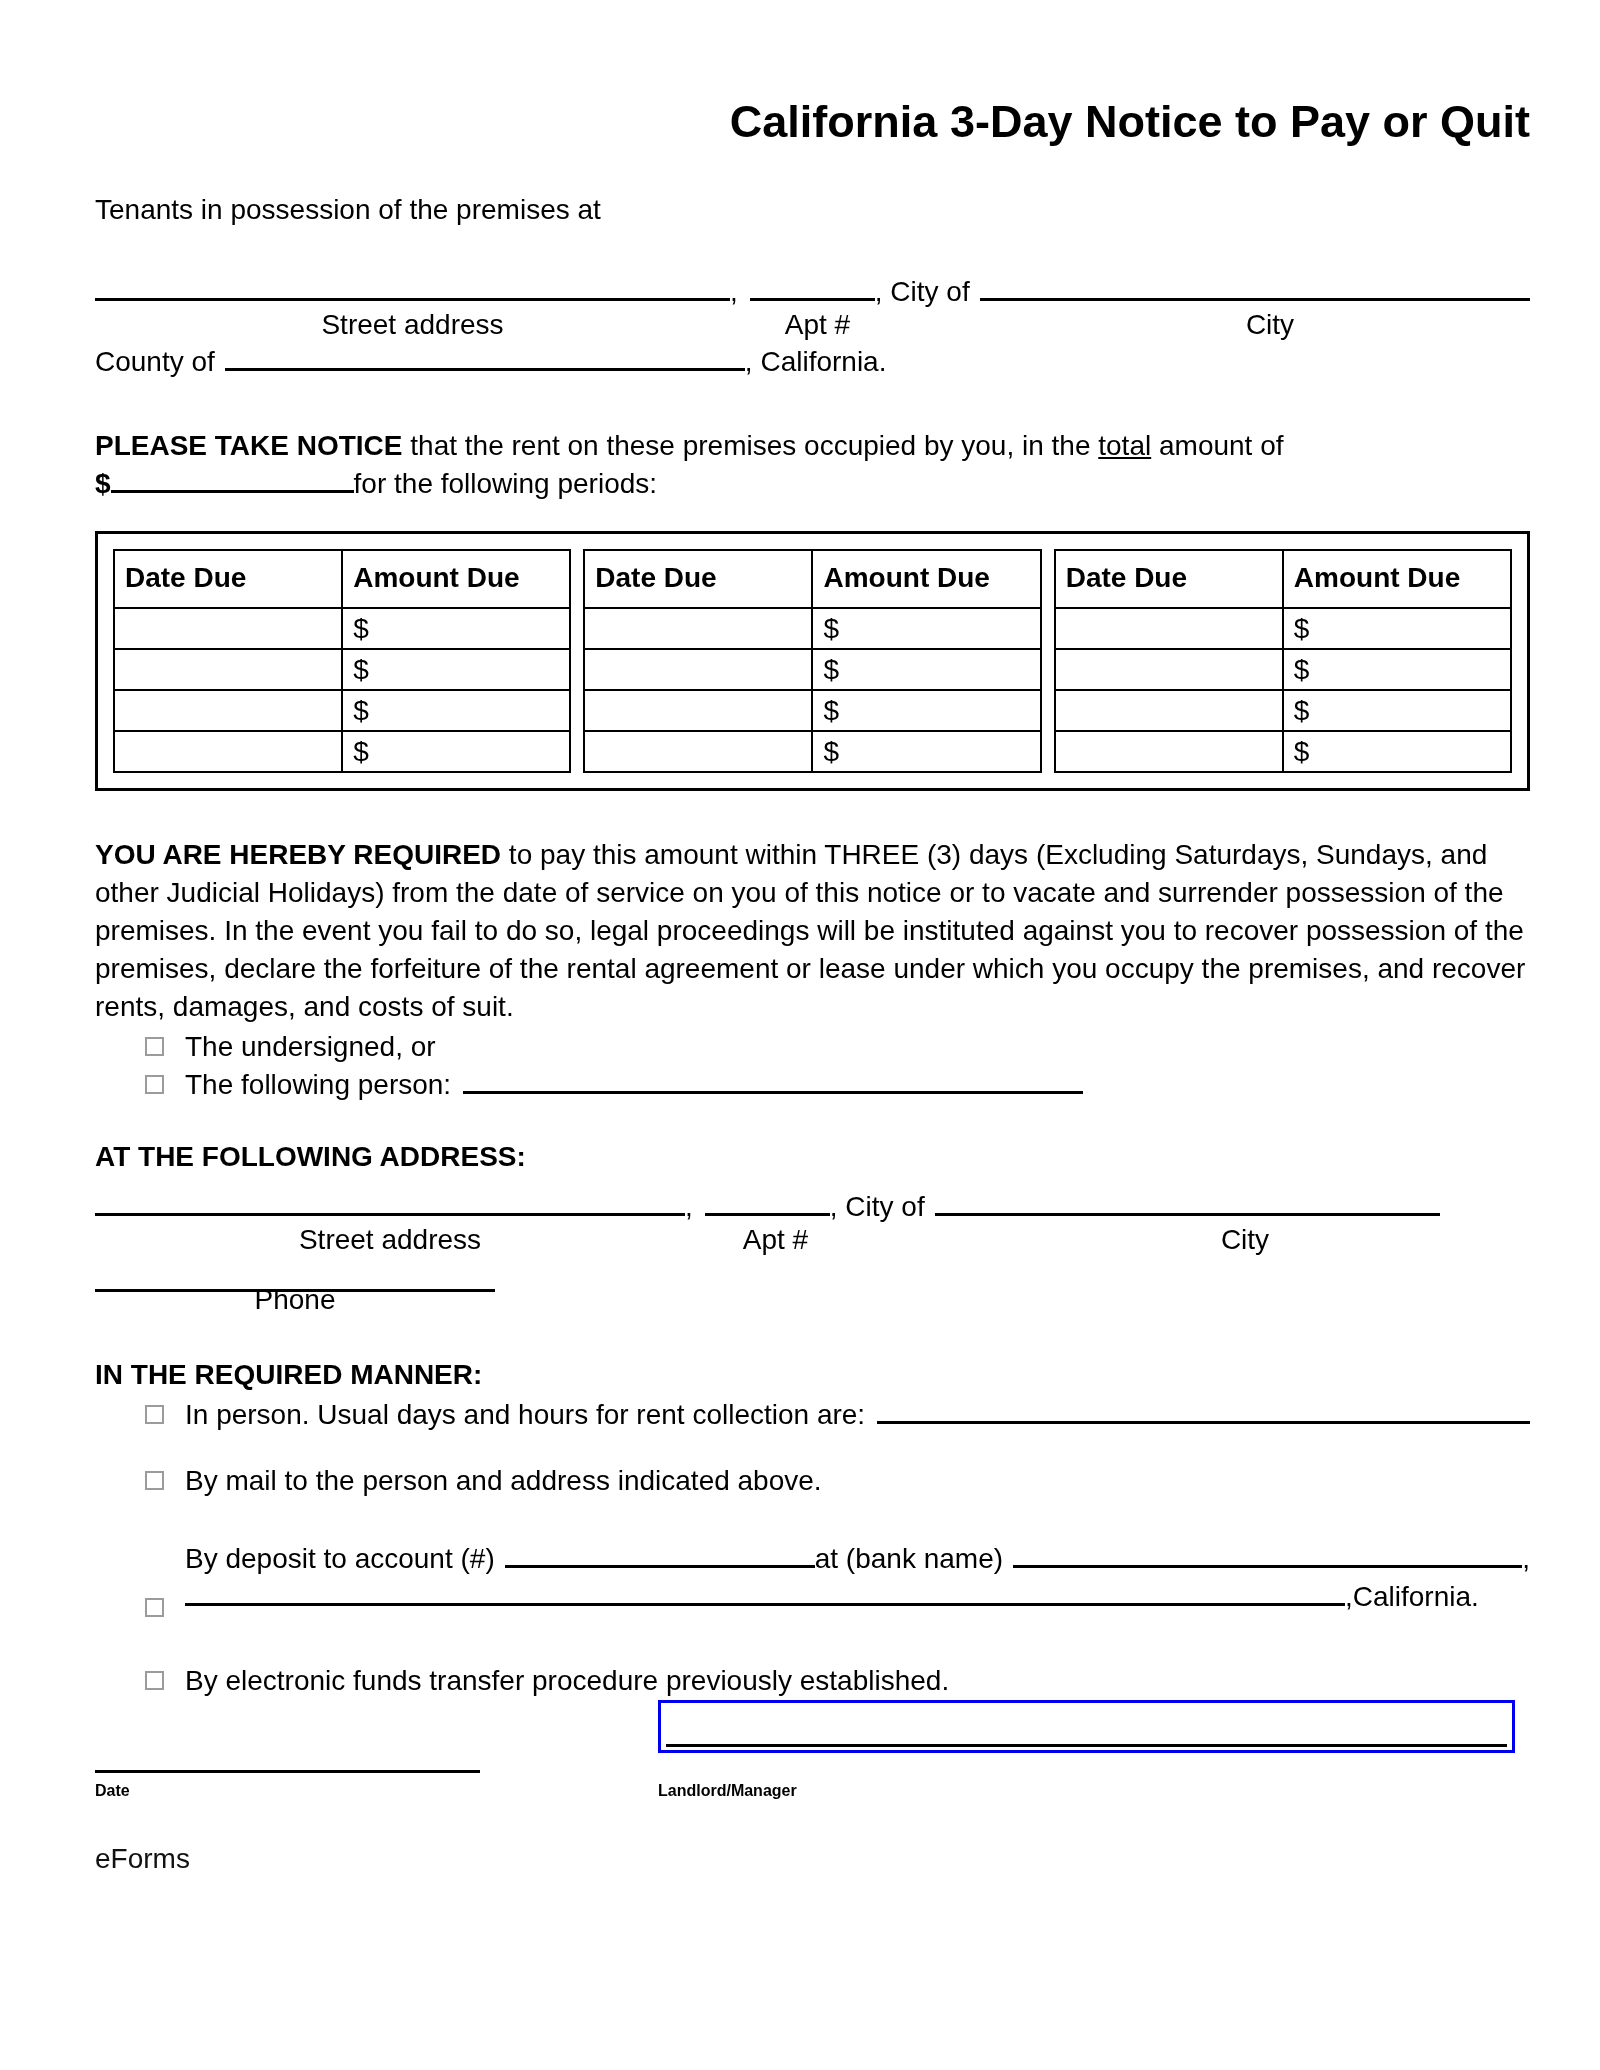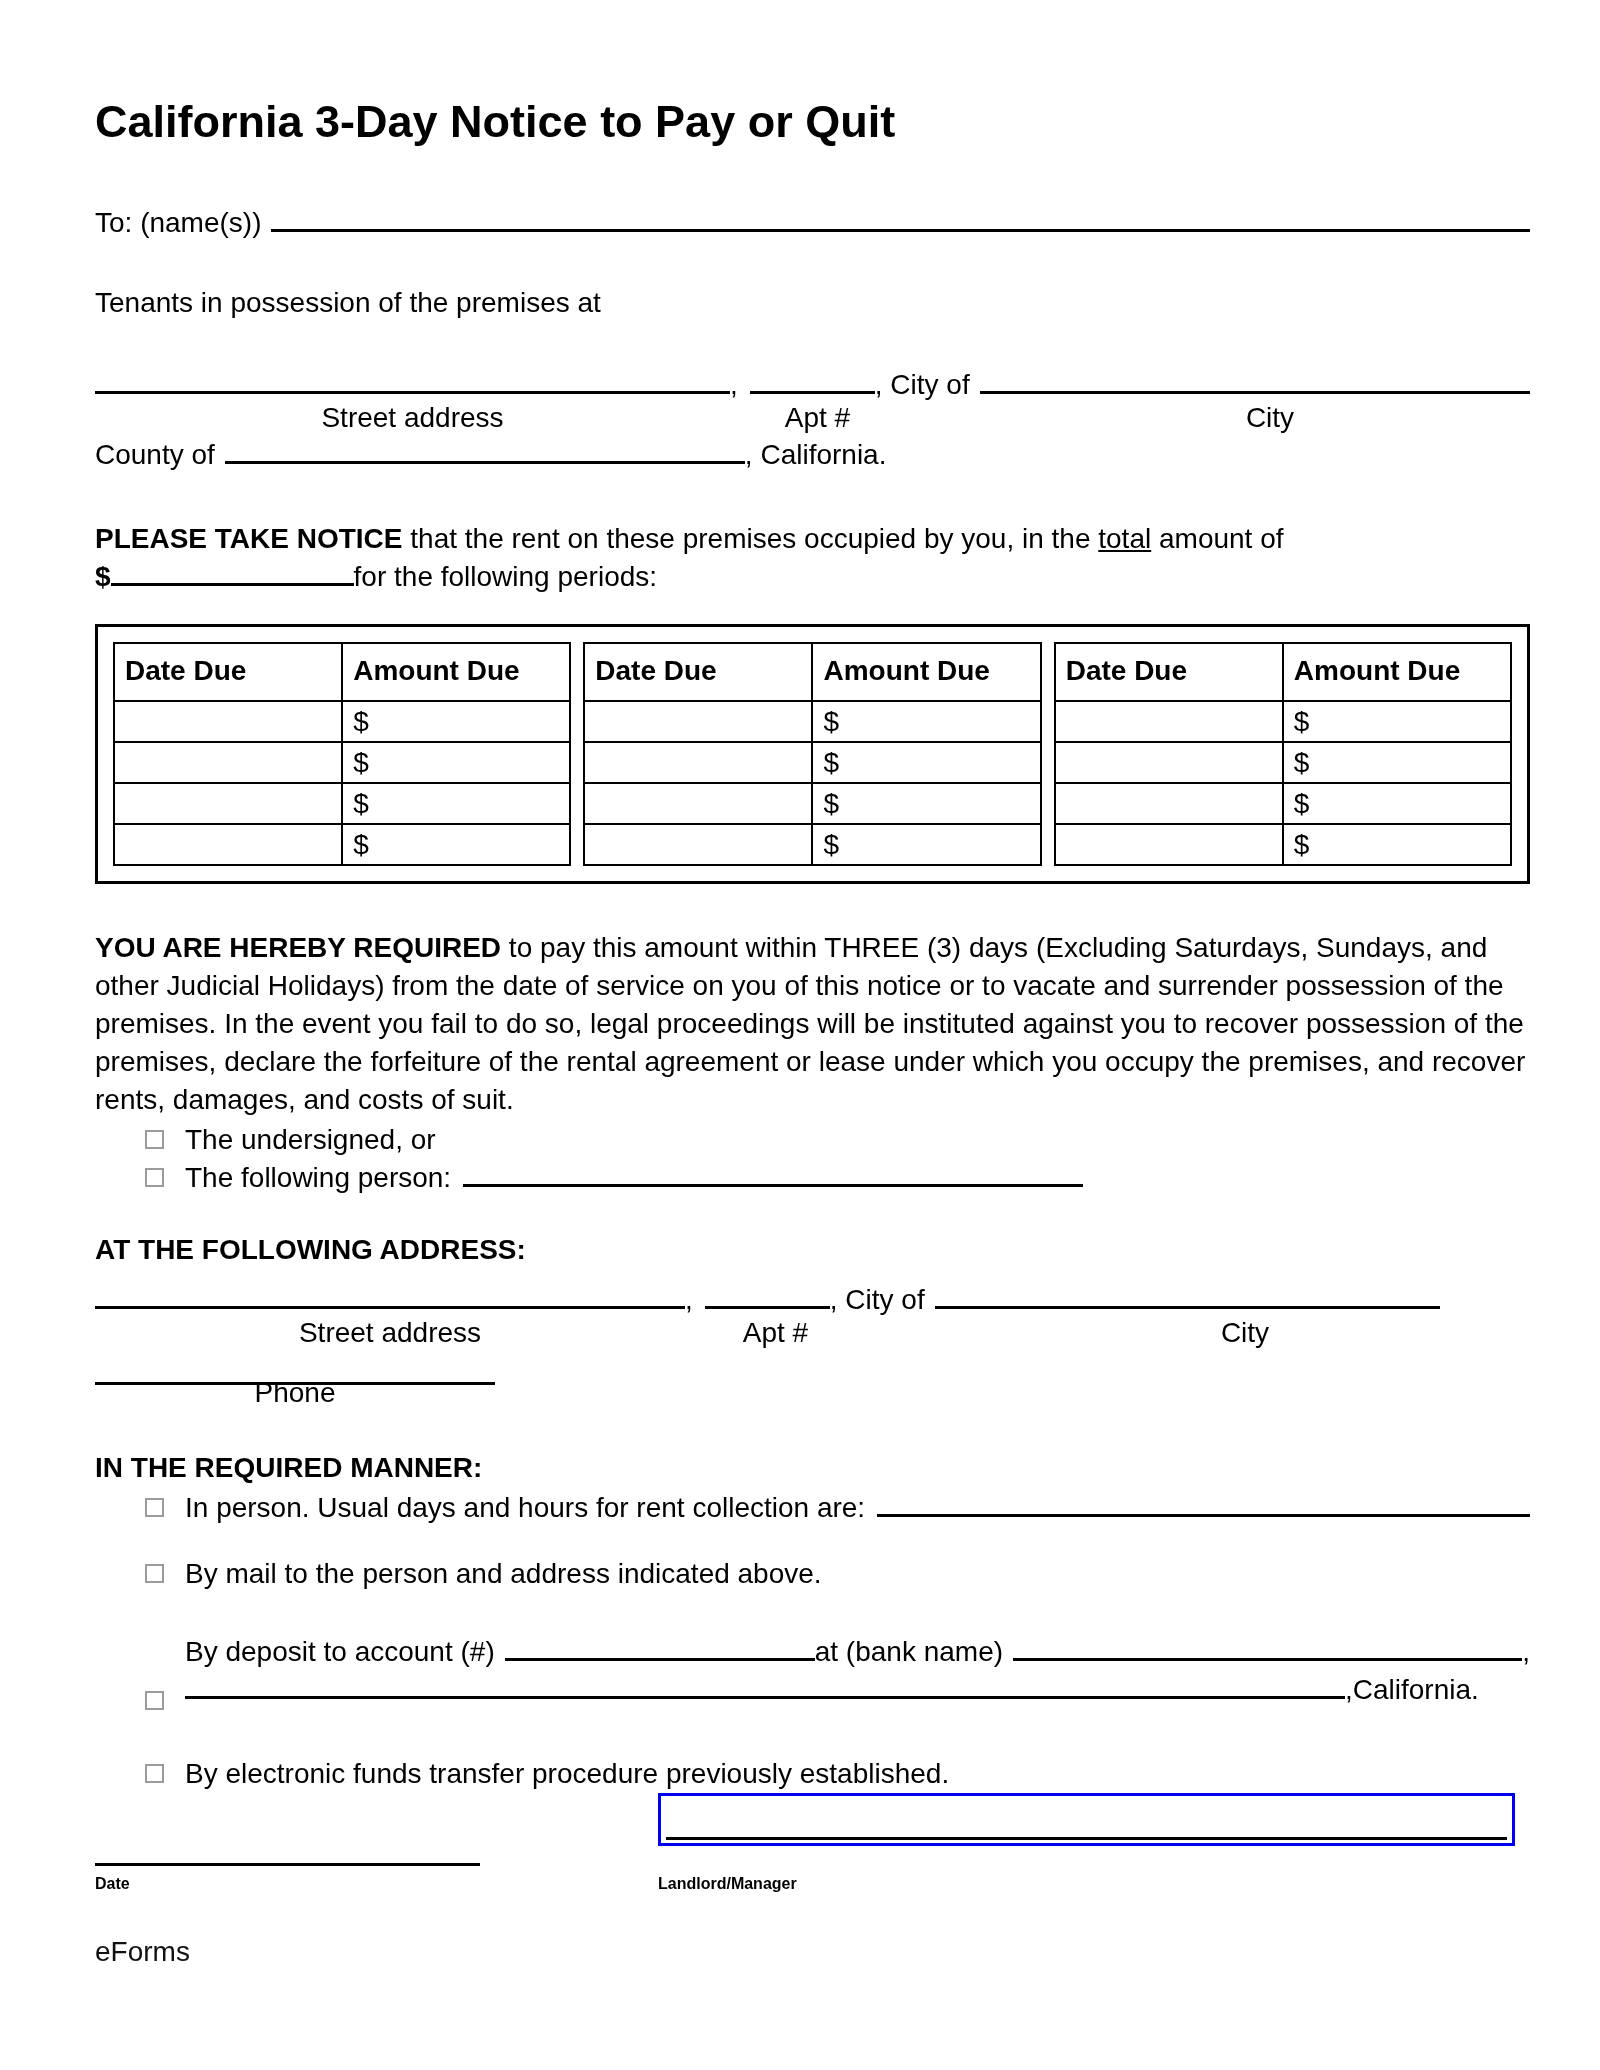--- a/index.html
+++ b/index.html
@@ -10,21 +10,21 @@
     background:#ffffff;
     color:#000;
     font-family:"Liberation Sans", sans-serif;
     font-size:28px;
     line-height:38px;
     padding:0 70px 0 95px;
     overflow:hidden;
   }
   .title {
     margin:95px 0 4px 0;
-    text-align:left;
+    text-align:right;
     font-size:45px;
     line-height:54px;
     font-weight:bold;
   }
   .flexline { display:flex; align-items:baseline; }
   .bl {
     display:inline-block;
     height:24px;
     border-bottom:3px solid #000;
     margin-bottom:-6px;
@@ -75,24 +75,20 @@
   .sig-row .tag { position:absolute; top:79px; font-size:16px; line-height:24px; font-weight:bold; text-align:left; }
   .footer { margin-top:40px; font-size:28px; color:#111; }
 </style>
 </head>
 <body>
 
 <div class="page">
 
   <h1 class="title">California 3-Day Notice to Pay or Quit</h1>
 
-  <div class="flexline" style="margin-top:55px">
-    <span>To: (name(s))</span>
-    <span class="bl fill" style="margin-left:10px"></span>
-  </div>
 
   <div style="margin-top:42px">Tenants in possession of the premises at</div>
 
   <div class="flexline" style="margin-top:44px">
     <span class="bl" style="width:635px"></span>
     <span>,</span>
     <span class="bl" style="width:125px;margin-left:12px"></span>
     <span>, City of</span>
     <span class="bl fill" style="margin-left:10px"></span>
   </div>

